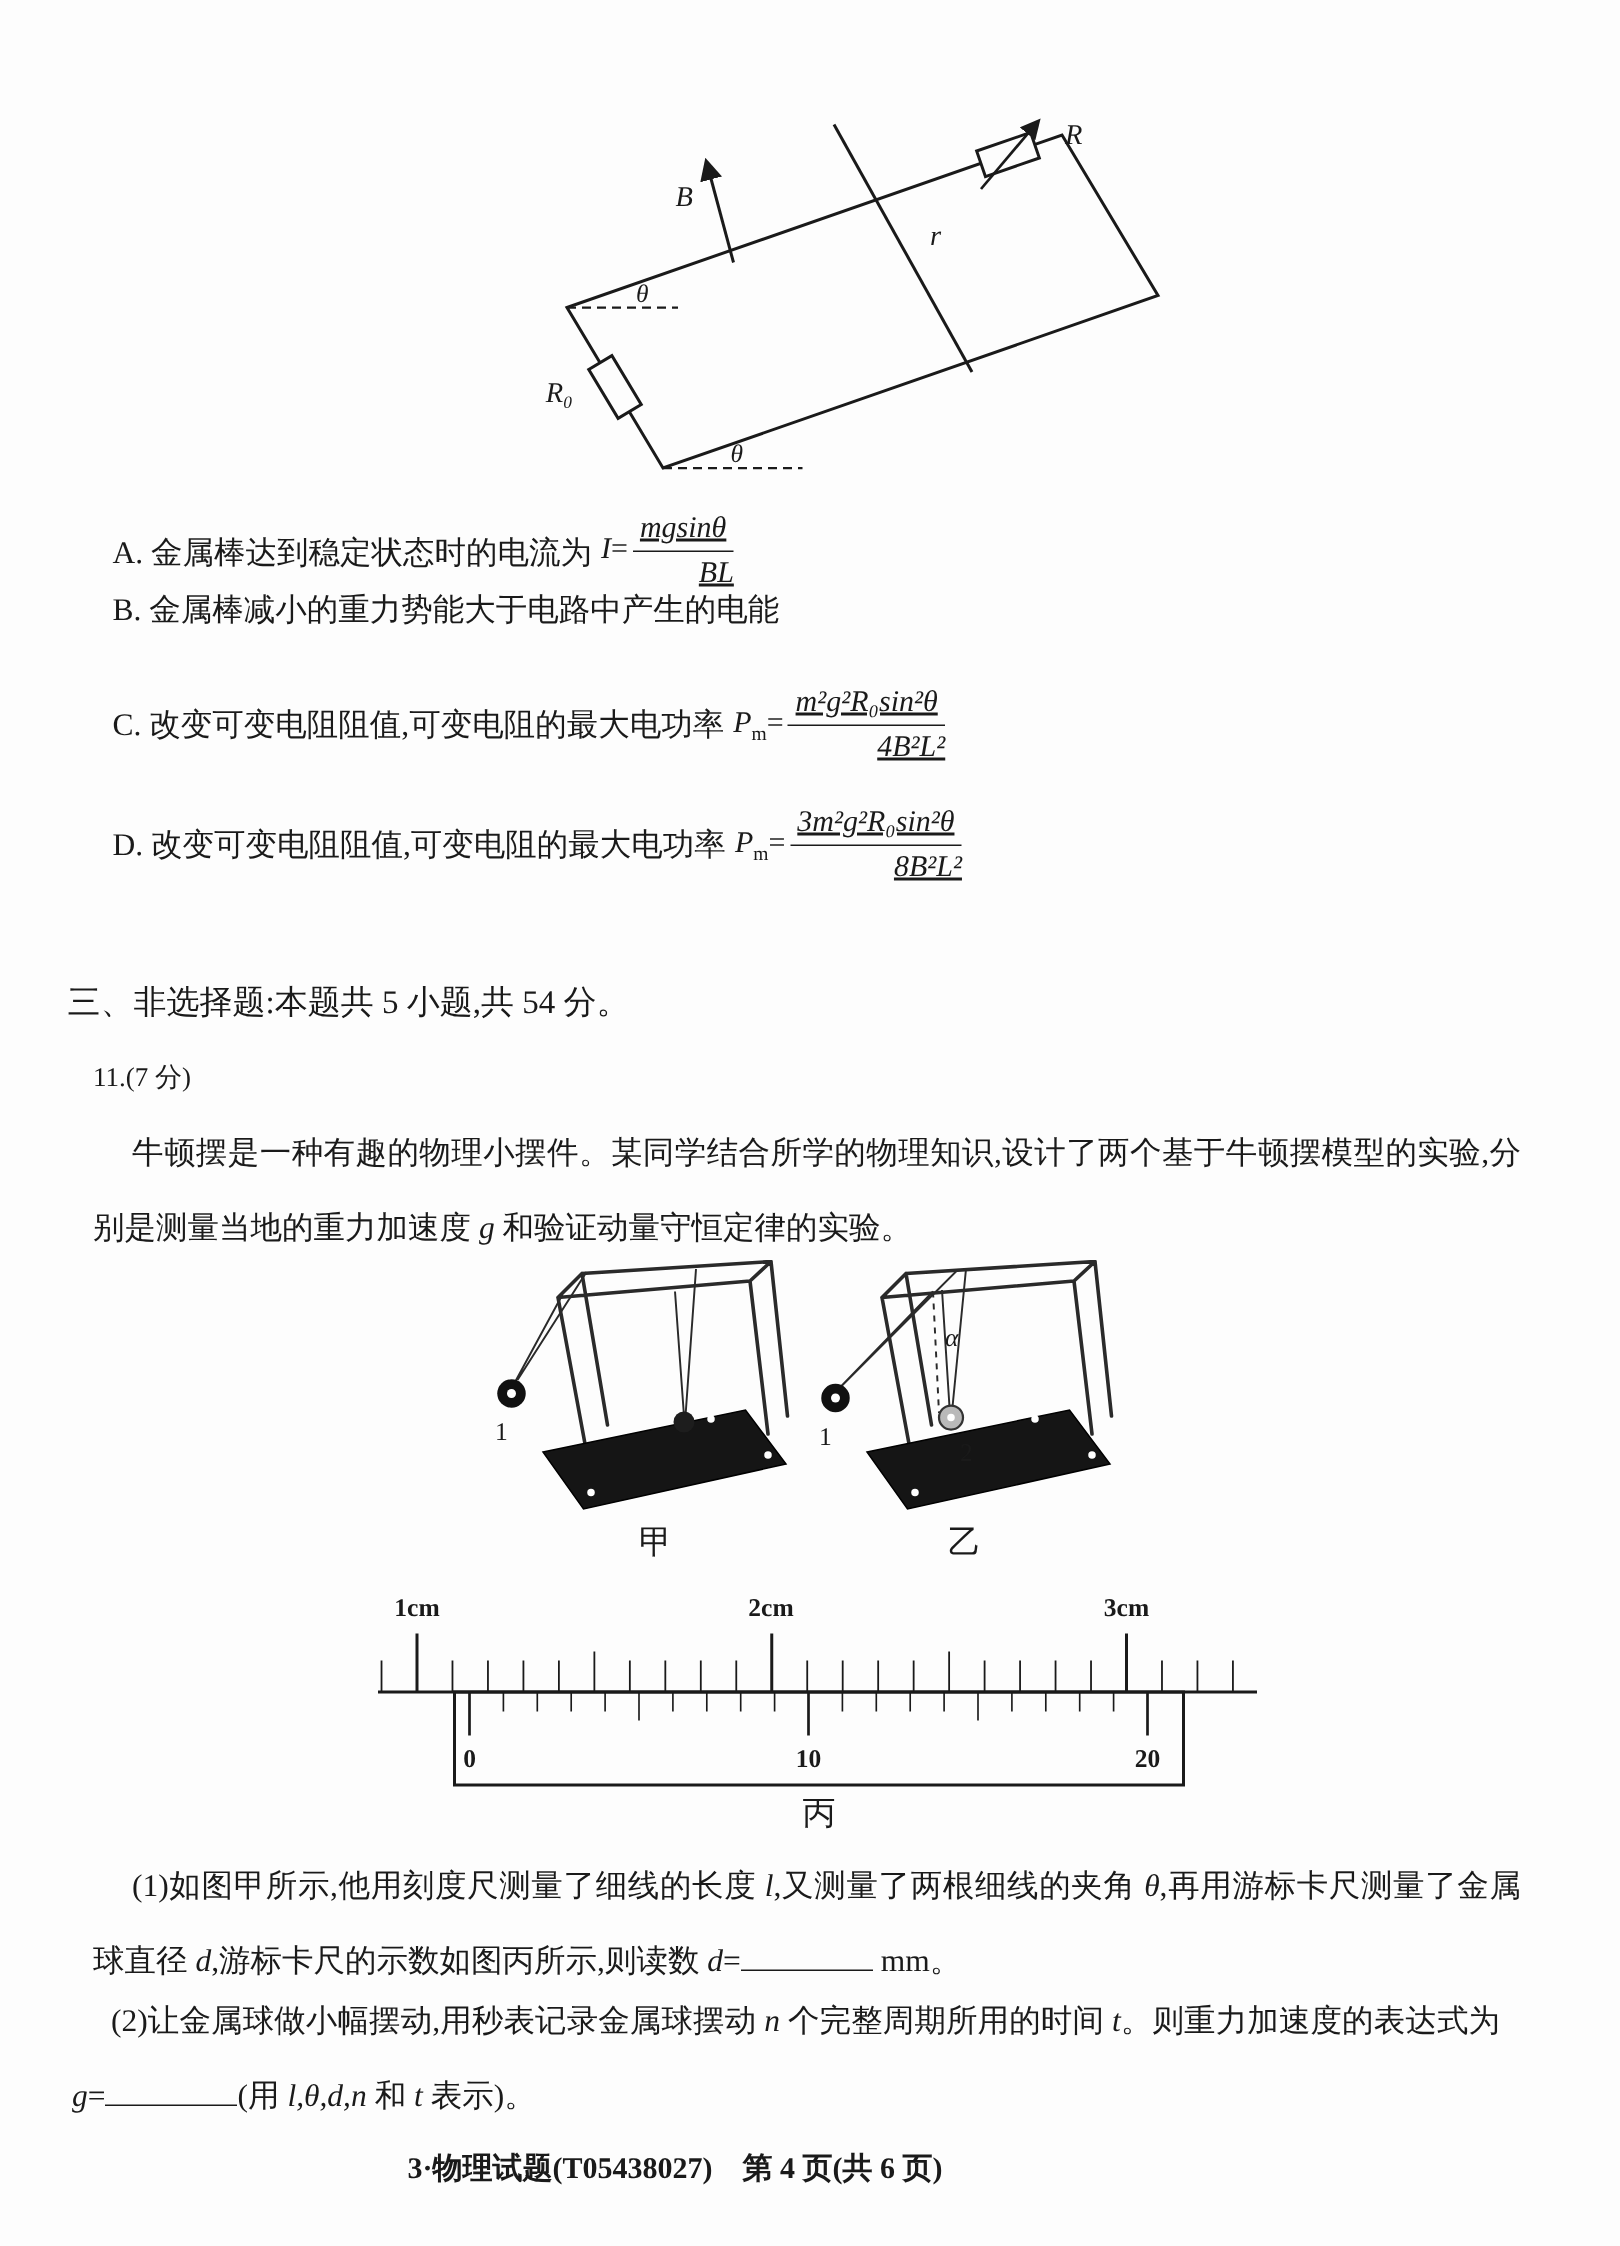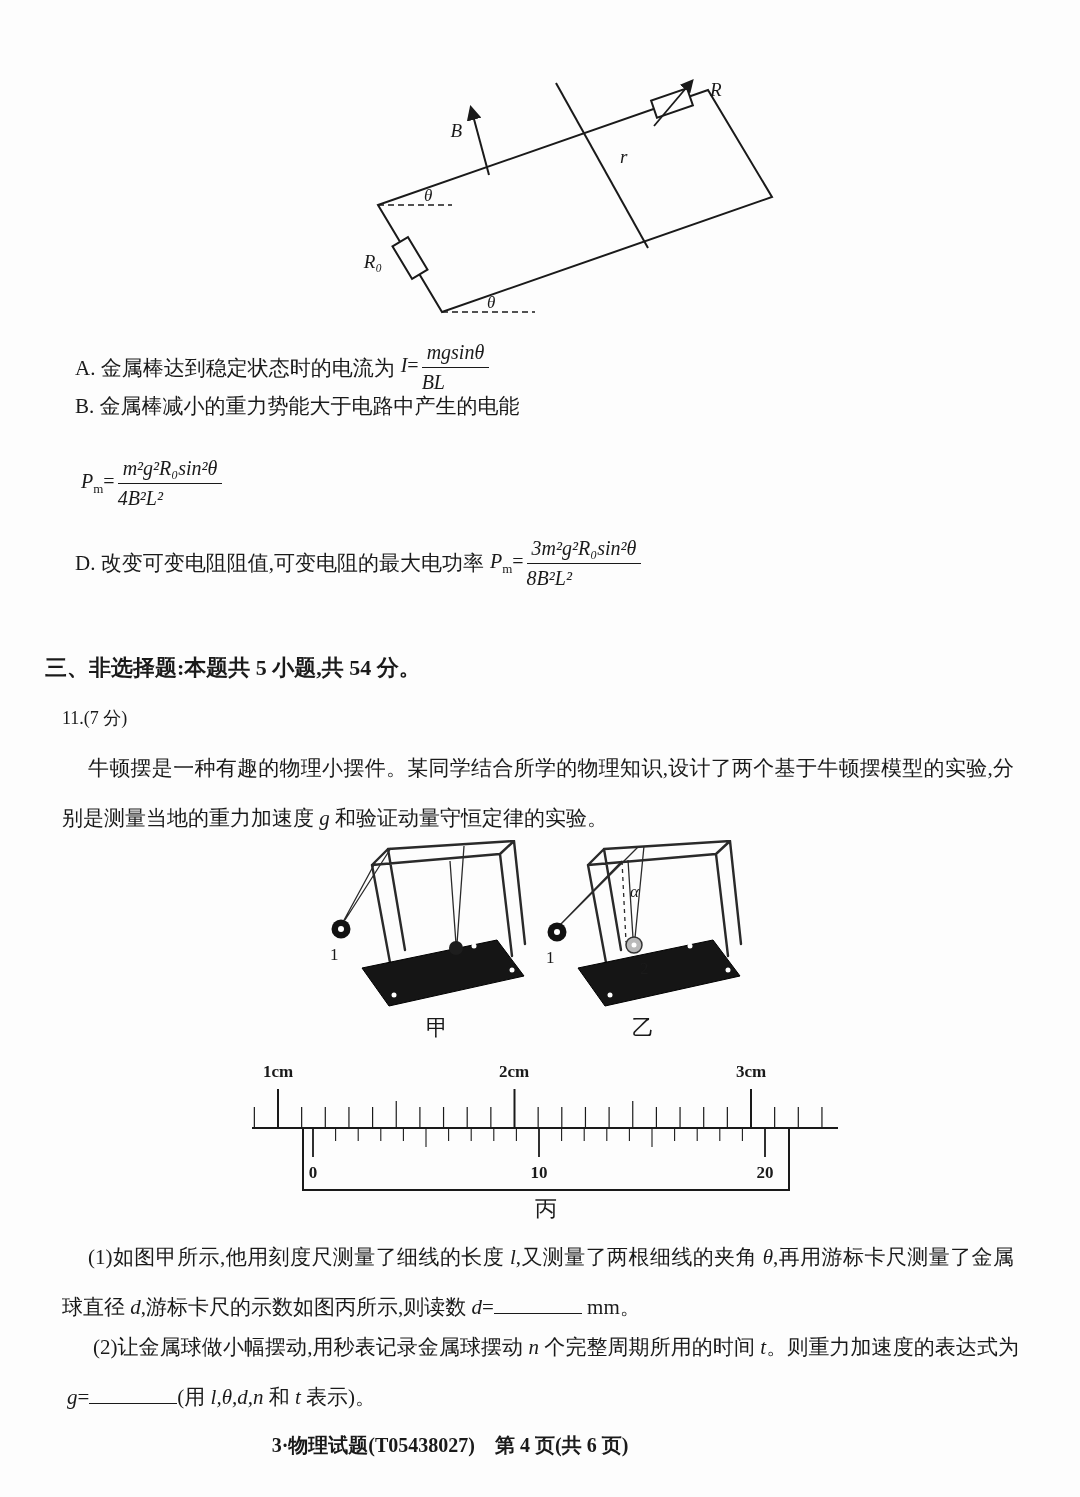--- a/index.html
+++ b/index.html
@@ -10,27 +10,27 @@
     color:#1a1a1a;
     position:relative;
     overflow:hidden;
   }
   .abs { position:absolute; }
   .opt { display:flex; align-items:center; font-size:21px; white-space:nowrap; }
   .para { font-size:21px; line-height:50px; text-align:justify; }
   .math { display:inline; font-size:20px; margin-left:6px;
           font-family:"Liberation Serif","DejaVu Serif",serif; }
   .it { font-style:italic; font-family:"Liberation Serif","DejaVu Serif",serif; }
-  .frac { display:inline-block; text-align:left; vertical-align:middle;
-          margin:0 3px; line-height:1.25; }
+  .frac { display:inline-block; text-align:right; vertical-align:middle;
+          margin:0 3px; line-height:1.25;text-decoration:underline; }
   .frac .num { display:block; border-bottom:1.6px solid #1a1a1a; padding:0 5px 2px; }
   .frac .den { display:block; padding-top:2px; }
   sub { font-size:13px; }
   .blank { display:inline-block; width:88px; border-bottom:1.6px solid #1a1a1a; }
-  .section-header { font-size:22px; font-weight:700; }
+  .section-header { font-size:22px; font-weight:400; }
   .qnum { font-size:18px; }
   .footer { width:900px; text-align:center; font-weight:700; font-size:20px; }
   svg text { font-family:"Liberation Serif","DejaVu Serif",serif; }
   .svgtext { font-size:19px; }
   .figlabel { font-size:22px; }
 </style>
 </head>
 <body>
 
 <svg class="abs" style="left:0;top:0" width="1080" height="345" viewBox="0 0 1080 345">
@@ -64,20 +64,21 @@
 <div class="abs opt" style="left:75px;top:340px;height:55px">
   <span>A. 金属棒达到稳定状态时的电流为</span>
   <span class="math"><span class="it">I</span><span>=</span><span class="frac"><span class="num it">mgsinθ</span><span class="den it">BL</span></span></span>
 </div>
 
 <div class="abs opt" style="left:75px;top:386px;height:40px">
   <span>B. 金属棒减小的重力势能大于电路中产生的电能</span>
 </div>
 
 <div class="abs opt" style="left:75px;top:452px;height:62px">
+  <span>C. 改变可变电阻阻值,可变电阻的最大电功率</span>
   <span class="math"><span class="it">P</span><sub>m</sub><span>=</span><span class="frac"><span class="num it">m²g²R₀sin²θ</span><span class="den it">4B²L²</span></span></span>
 </div>
 
 <div class="abs opt" style="left:75px;top:532px;height:62px">
   <span>D. 改变可变电阻阻值,可变电阻的最大电功率</span>
   <span class="math"><span class="it">P</span><sub>m</sub><span>=</span><span class="frac"><span class="num it">3m²g²R₀sin²θ</span><span class="den it">8B²L²</span></span></span>
 </div>
 
 <div class="abs section-header" style="left:45px;top:653px">三、非选择题:本题共 5 小题,共 54 分。</div>
 
@@ -199,17 +200,17 @@
     <text x="539" y="1178">10</text>
     <text x="765" y="1178">20</text>
   </g>
   <text class="figlabel" x="546" y="1216" text-anchor="middle" fill="#1a1a1a">丙</text>
 </svg>
 
 <div class="abs para" style="left:62px;top:1232px;width:952px;text-indent:26px">
   <span>(1)如图甲所示,他用刻度尺测量了细线的长度 </span><span class="it">l</span><span>,又测量了两根细线的夹角 </span><span class="it">θ</span><span>,再用游标卡尺测量了金属球直径 </span><span class="it">d</span><span>,游标卡尺的示数如图丙所示,则读数 </span><span class="it">d</span><span>=</span><span class="blank"></span><span> mm。</span>
 </div>
 
-<div class="abs para" style="left:67px;top:1322px;width:952px;text-indent:26px">
+<div class="abs para" style="left:48px;top:1322px;width:952px;text-indent:26px">
   <span>(2)让金属球做小幅摆动,用秒表记录金属球摆动 </span><span class="it">n</span><span> 个完整周期所用的时间 </span><span class="it">t</span><span>。则重力加速度的表达式为 </span><span class="it">g</span><span>=</span><span class="blank"></span><span>(用 </span><span class="it">l,θ,d,n</span><span> 和 </span><span class="it">t</span><span> 表示)。</span>
 </div>
 
 <div class="abs footer" style="left:0;top:1432px">3·物理试题(T05438027)　第 4 页(共 6 页)</div>
 
 </body></html>

